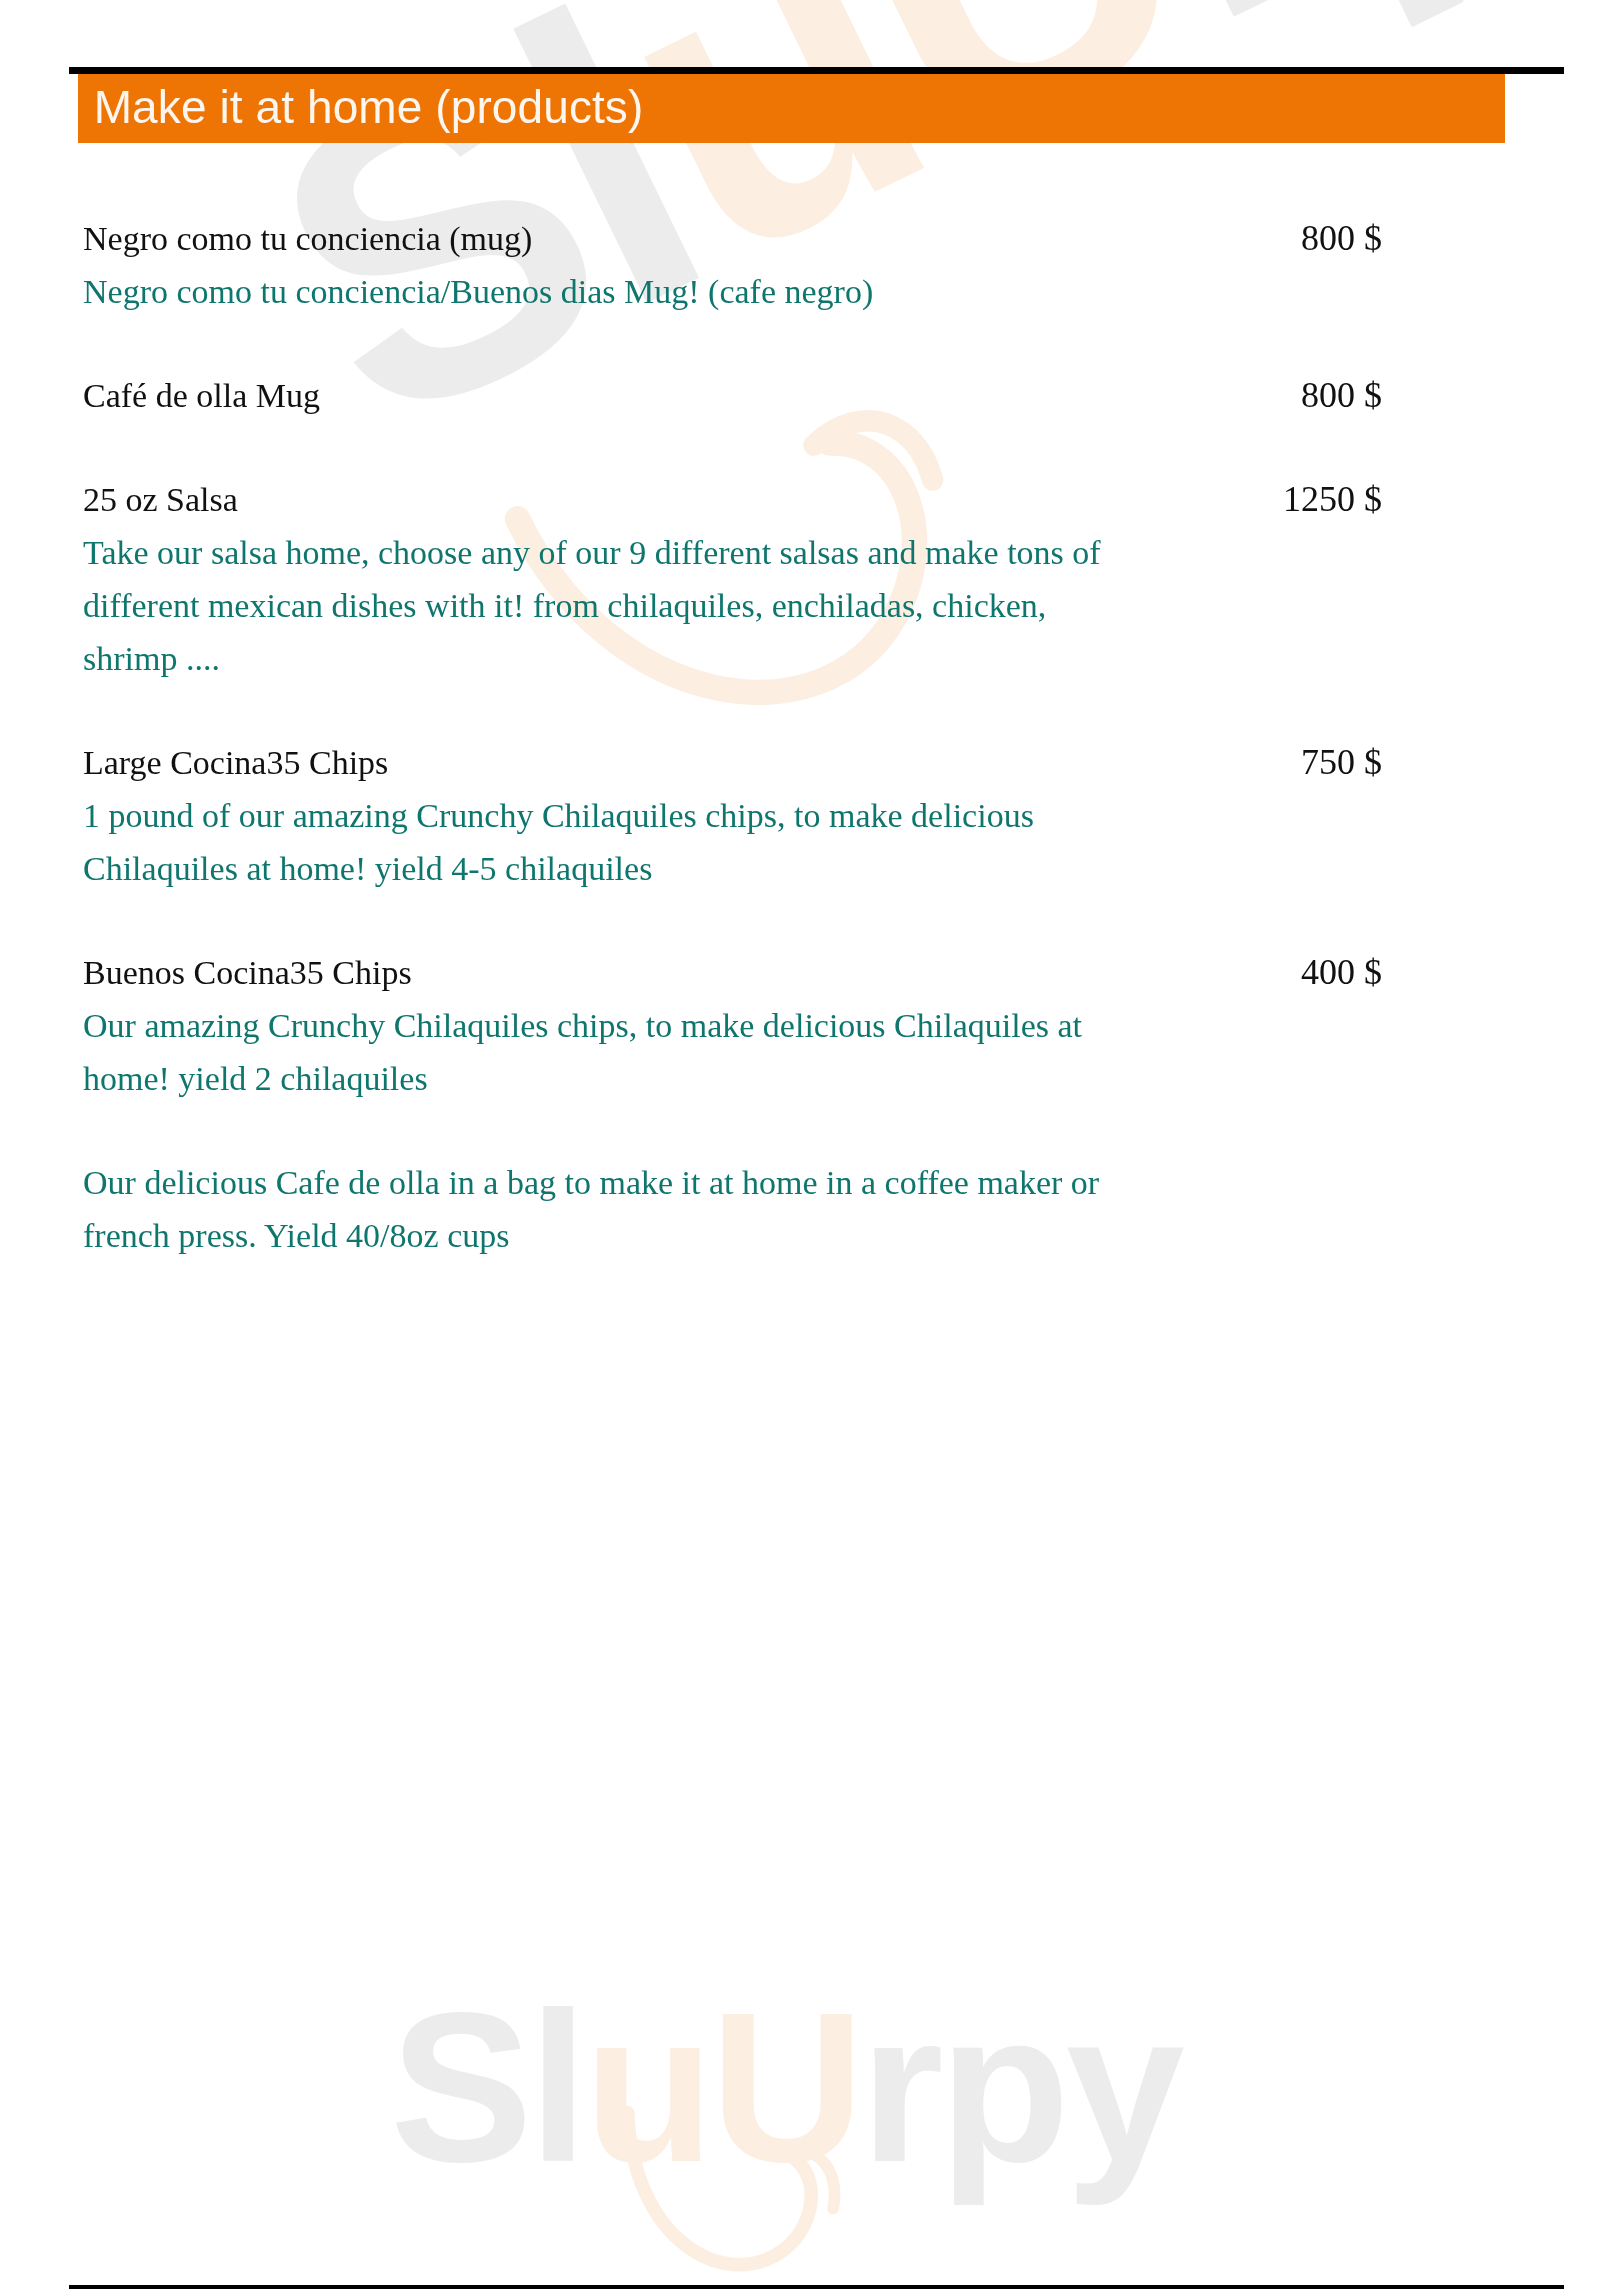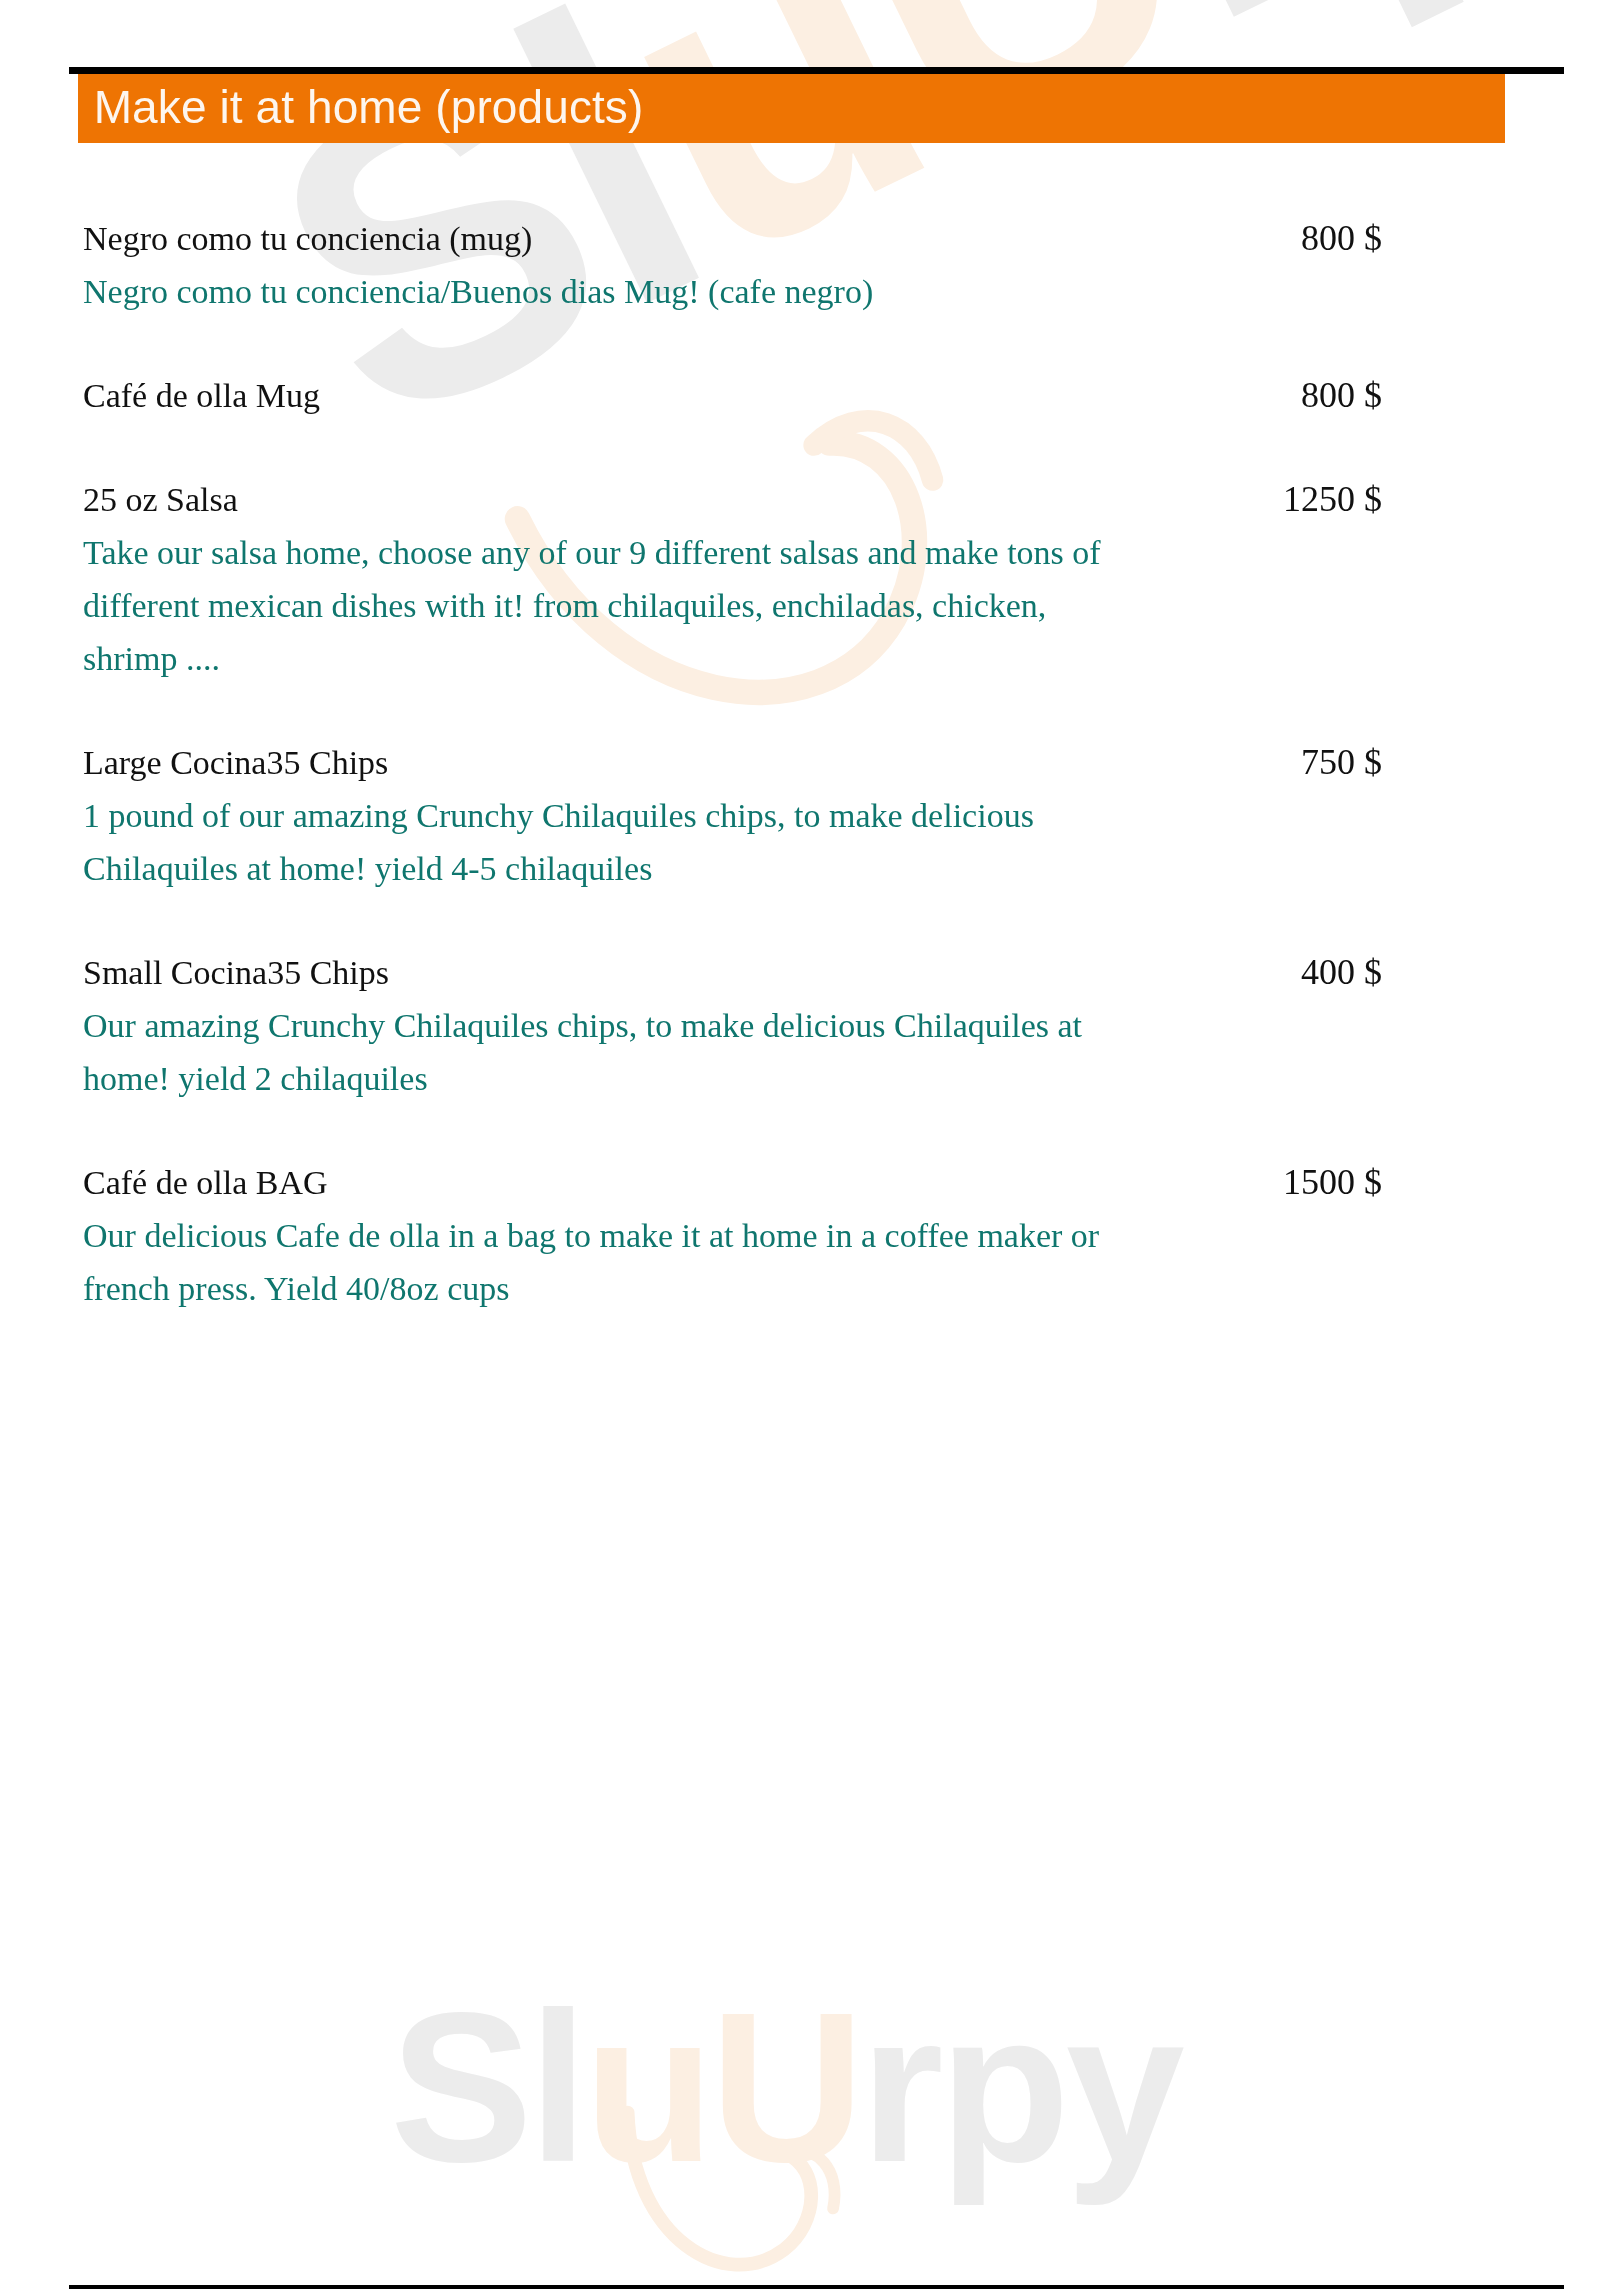--- a/index.html
+++ b/index.html
@@ -197,28 +197,24 @@
   <div class="menu-item">
     <div class="item-head">
       <div class="item-name">Large Cocina35 Chips</div>
       <div class="item-price">750 $</div>
     </div>
     <div class="item-desc">1 pound of our amazing Crunchy Chilaquiles chips, to make delicious Chilaquiles at home!  yield 4-5 chilaquiles</div>
   </div>
 
   <div class="menu-item">
     <div class="item-head">
-      <div class="item-name">Small Cocina35 Chips</div>
+      <div class="item-name">Buenos Cocina35 Chips</div>
       <div class="item-price">400 $</div>
     </div>
     <div class="item-desc">Our amazing Crunchy Chilaquiles chips, to make delicious Chilaquiles at home!  yield 2 chilaquiles</div>
   </div>
 
   <div class="menu-item">
-    <div class="item-head">
-      <div class="item-name">Café de olla BAG</div>
-      <div class="item-price">1500 $</div>
-    </div>
     <div class="item-desc">Our delicious Cafe de olla in a bag to make it at home in a coffee maker or french press. Yield 40/8oz cups</div>
   </div>
 
 </div>
 
 
 </body></html>

